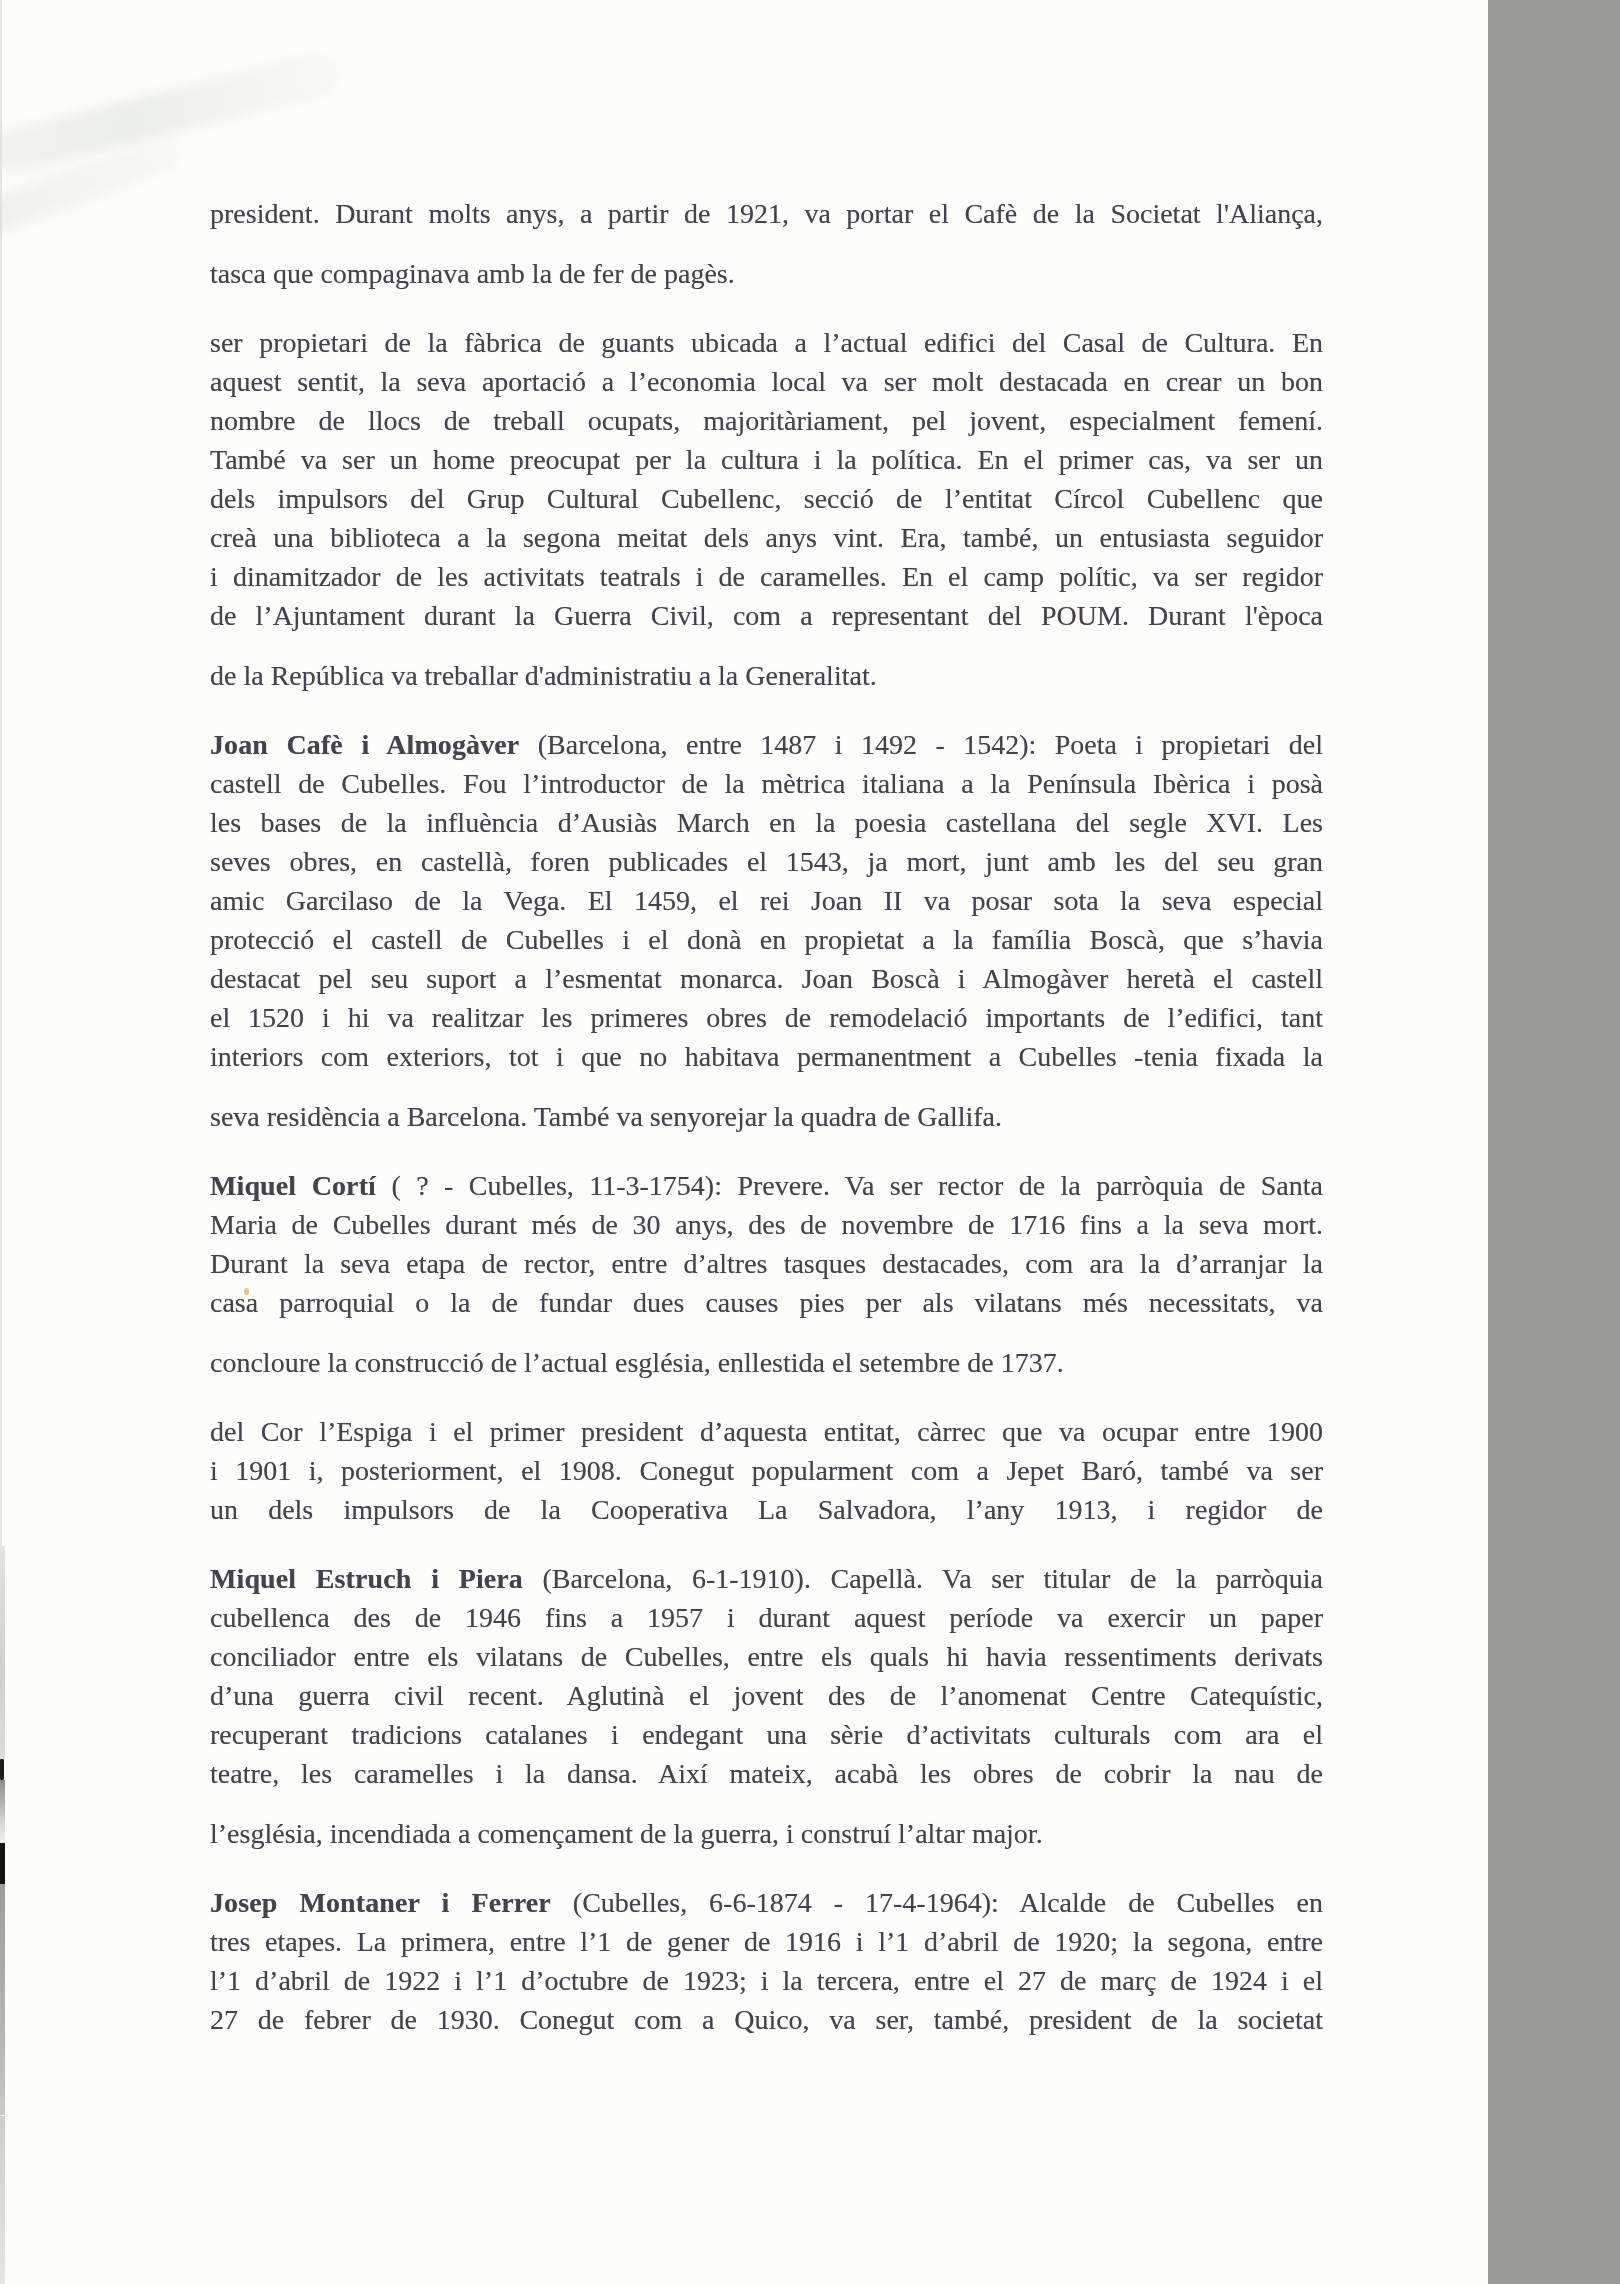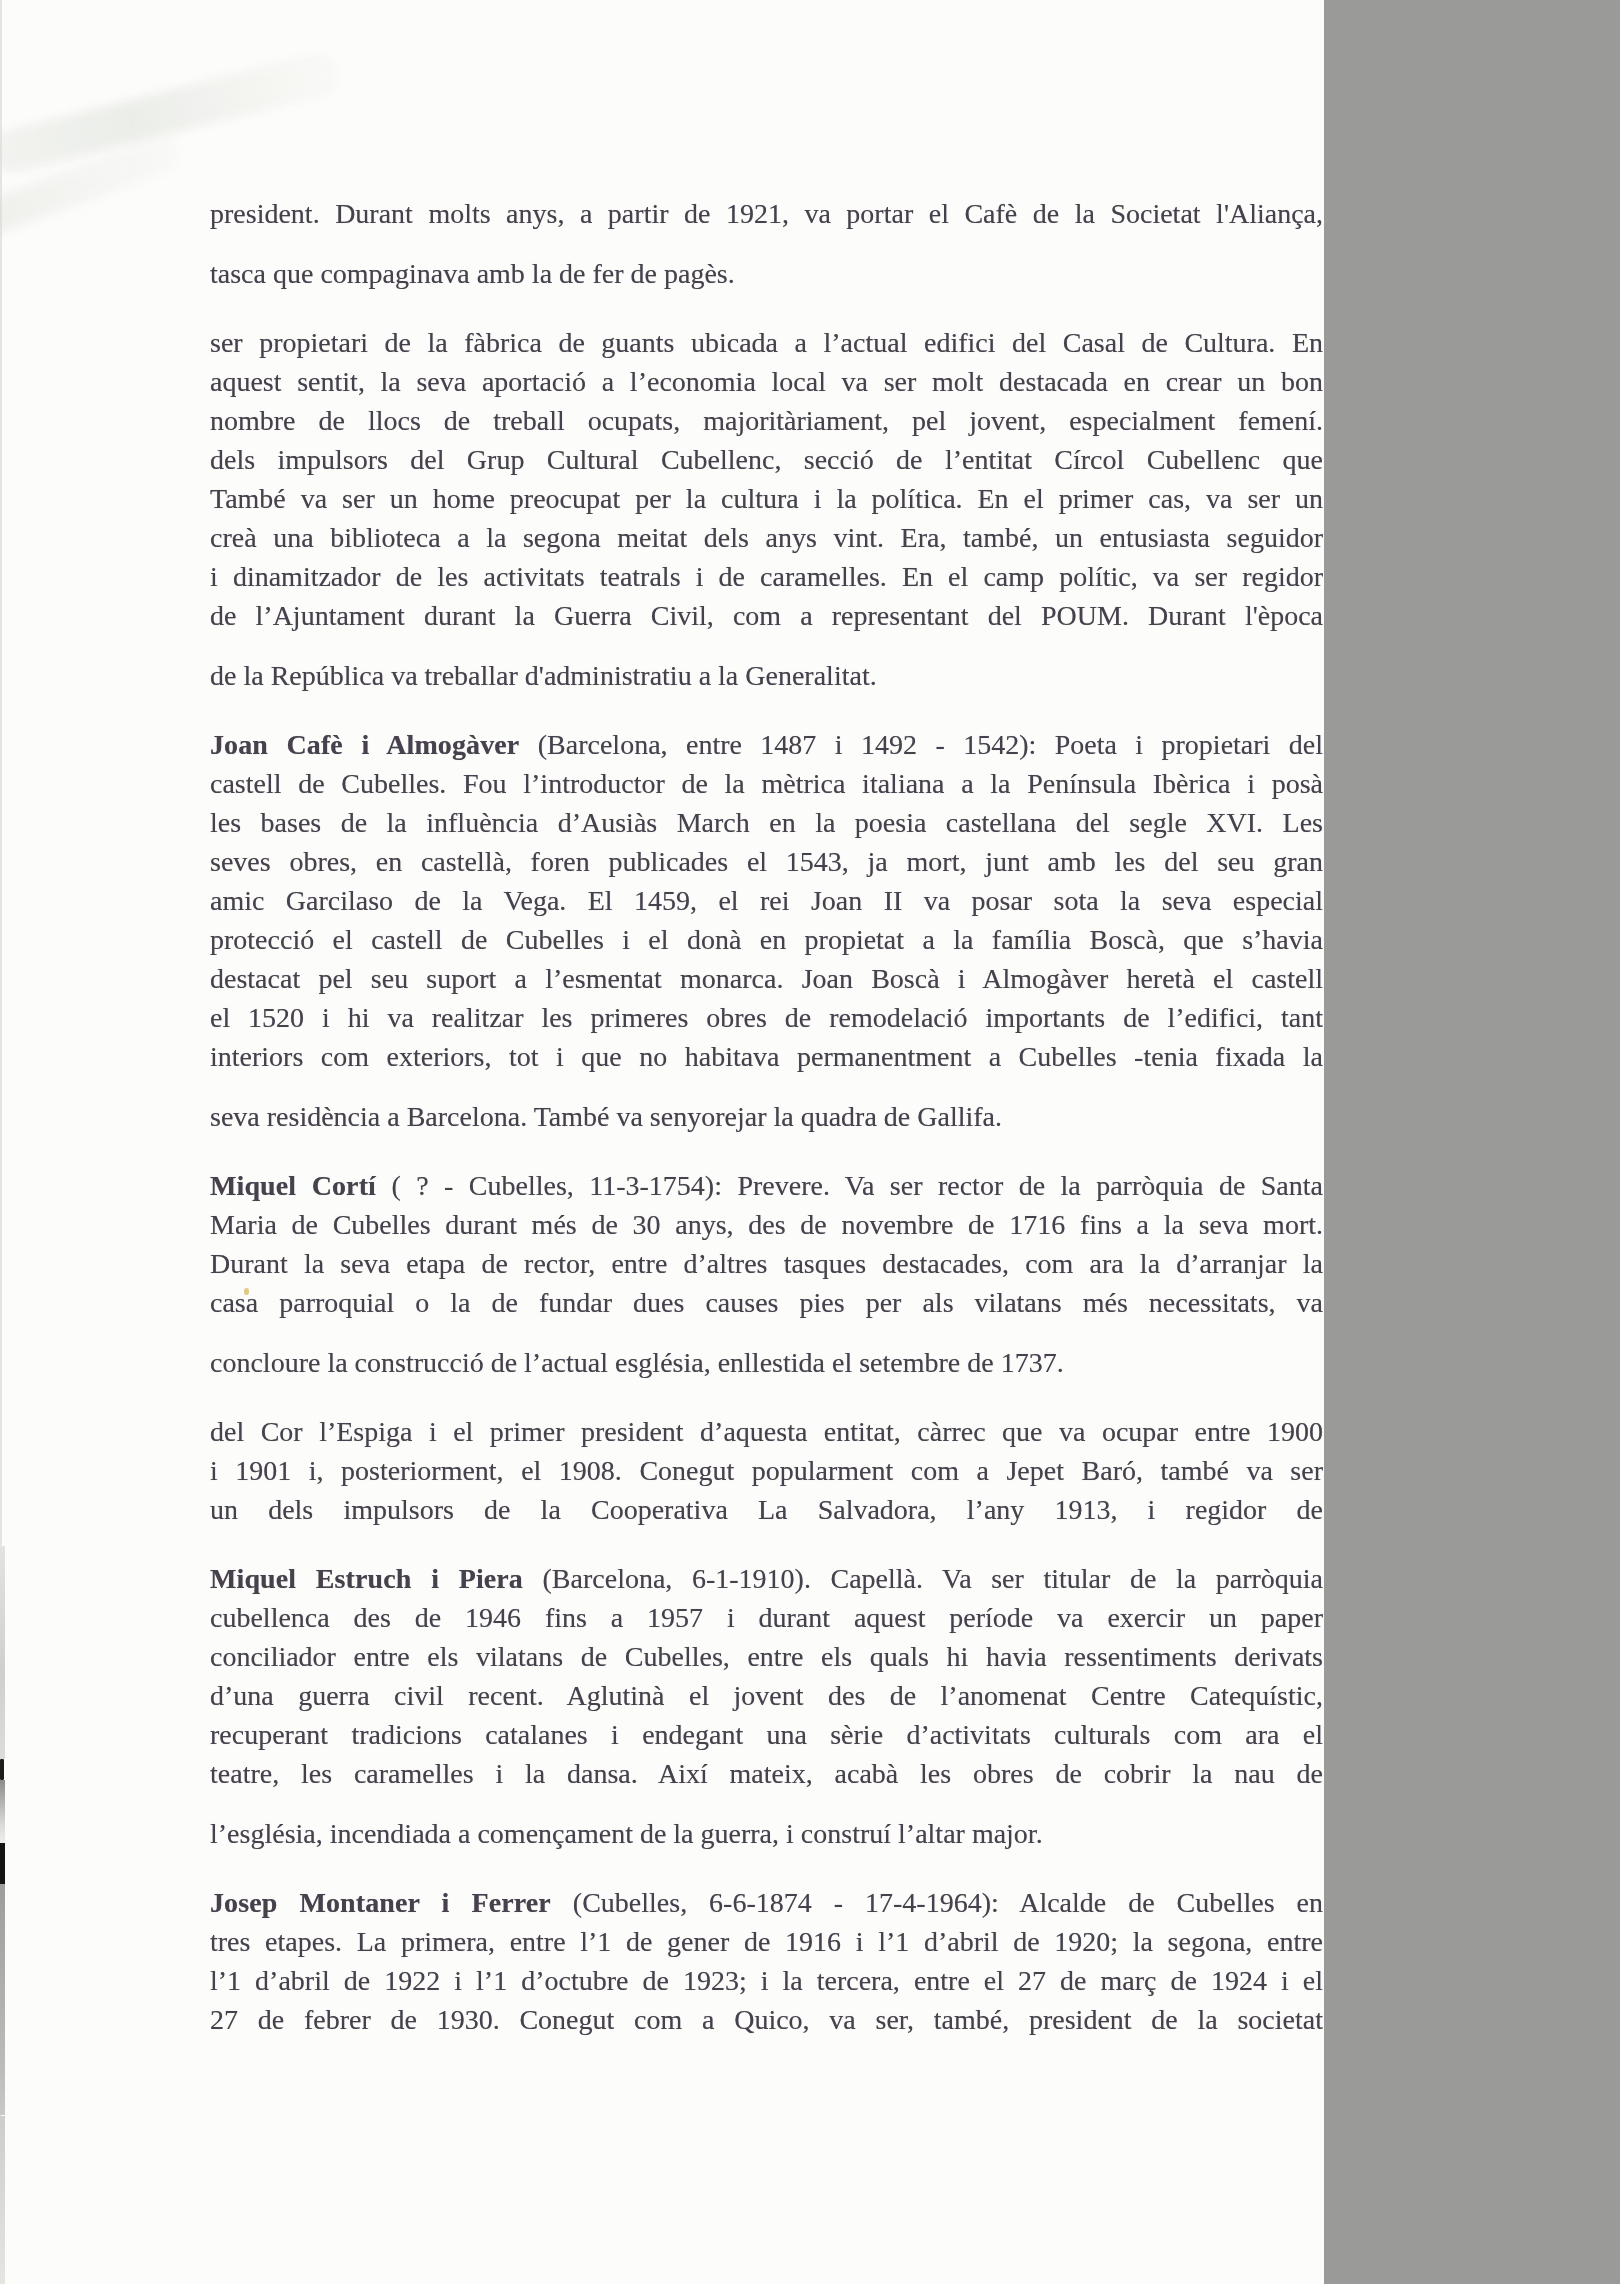--- a/index.html
+++ b/index.html
@@ -1,19 +1,19 @@
 <!DOCTYPE html>
 <html lang="ca" style="font-size:10.6px"><head>
 <meta charset="utf-8">
 <title>Scanned document page</title>
 <style>
   html, body { margin: 0; padding: 0; background: #9a9a98; }
   .page {
     position: relative;
-    width: 1324px;
+    width: 1488px;
     height: 2284px;
     background: #fcfcfa;
     overflow: hidden;
     font-family: "Liberation Serif", "DejaVu Serif", serif;
   }
   
   .text-block {
     position: absolute;
     left: 210px;
     top: 194px;
@@ -100,22 +100,22 @@
 
   <div class="text-block">
       <div class="para">
         <div class="line">president. Durant molts anys, a partir de 1921, va portar el Cafè de la Societat l'Aliança,</div>
         <div class="line last">tasca que compaginava amb la de fer de pagès.</div>
       </div>
       <div class="para">
         <div class="line">ser propietari de la fàbrica de guants ubicada a l’actual edifici del Casal de Cultura. En</div>
         <div class="line">aquest sentit, la seva aportació a l’economia local va ser molt destacada en crear un bon</div>
         <div class="line">nombre de llocs de treball ocupats, majoritàriament, pel jovent, especialment femení.</div>
+        <div class="line">També va ser un home preocupat per la cultura i la política. En el primer cas, va ser un</div>
         <div class="line">dels impulsors del Grup Cultural Cubellenc, secció de l’entitat Círcol Cubellenc que</div>
-        <div class="line">També va ser un home preocupat per la cultura i la política. En el primer cas, va ser un</div>
         <div class="line">creà una biblioteca a la segona meitat dels anys vint. Era, també, un entusiasta seguidor</div>
         <div class="line">i dinamitzador de les activitats teatrals i de caramelles. En el camp polític, va ser regidor</div>
         <div class="line">de l’Ajuntament durant la Guerra Civil, com a representant del POUM. Durant l'època</div>
         <div class="line last">de la República va treballar d'administratiu a la Generalitat.</div>
       </div>
       <div class="para">
         <div class="line"><span class="b">Joan Cafè i Almogàver</span> (Barcelona, entre 1487 i 1492 - 1542): Poeta i propietari del</div>
         <div class="line">castell de Cubelles. Fou l’introductor de la mètrica italiana a la Península Ibèrica i posà</div>
         <div class="line">les bases de la influència d’Ausiàs March en la poesia castellana del segle XVI. Les</div>
         <div class="line">seves obres, en castellà, foren publicades el 1543, ja mort, junt amb les del seu gran</div>

